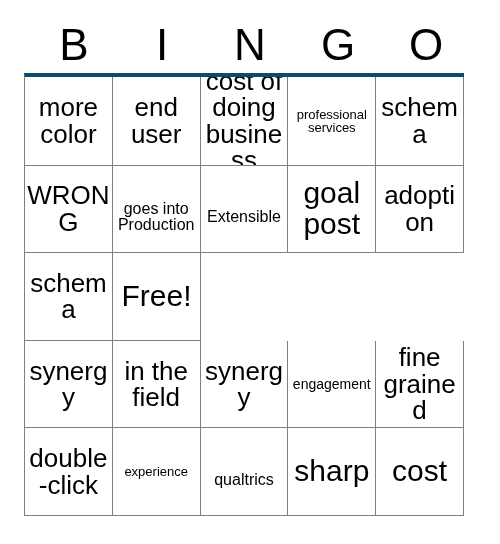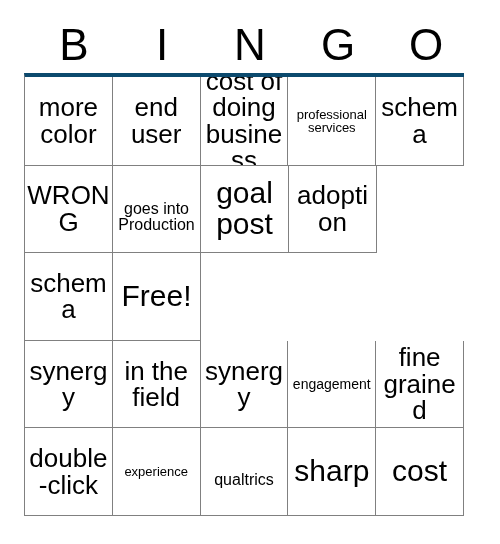--- a/index.html
+++ b/index.html
@@ -125,20 +125,23 @@
     </div>
 
     <div class="grid-row">
       <div class="cell">
           <span class="cell-text t-md">WRONG</span>
         </div>
       <div class="cell">
           <span class="cell-text t-sm">goes into Production</span>
         </div>
       <div class="cell">
+          <span class="cell-text t-sm">Extensible</span>
+        </div>
+      <div class="cell">
           <span class="cell-text t-xl">goal post</span>
         </div>
       <div class="cell">
           <span class="cell-text t-md">adoption</span>
         </div>
     </div>
 
     <div class="grid-row">
       <div class="cell">
           <span class="cell-text t-md">schema</span>

